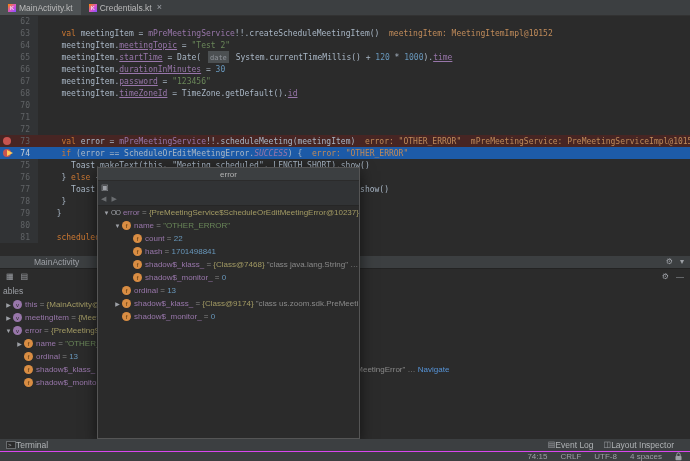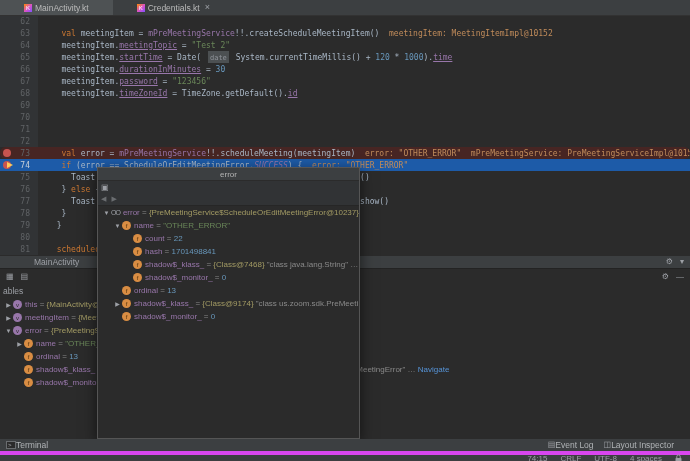--- a/index.html
+++ b/index.html
@@ -2,36 +2,36 @@
 <html><head>
 <meta charset="utf-8">
 <style>
   html,body{margin:0;padding:0;background:#1e1e1e;}
   #app{position:relative;width:690px;height:461px;background:#2b2b2b;overflow:hidden;
        font-family:"Liberation Sans",sans-serif;color:#a9b7c6;}
 
   
   .tabbar{position:absolute;top:0;left:0;right:0;height:15px;background:#3c3f41;display:flex;
           border-bottom:1px solid #323232;z-index:5;}
-  .tab{display:flex;align-items:center;gap:3px;padding:0 24px;font-size:8.5px;color:#bbbbbb;}
+  .tab{display:flex;align-items:center;gap:3px;padding:0 8px;font-size:8.5px;color:#bbbbbb;}
   .tab.active{background:#4e5254;}
   .kicon{width:8px;height:8px;flex:none;display:flex;align-items:center;justify-content:center;
          font-size:6px;color:#fff;background:linear-gradient(135deg,#ff8a00,#d651d0 55%,#7f52ff);}
   .tab .close{color:#9da0a6;font-size:9px;line-height:1;margin-left:2px;}
 
   
   .editor{position:absolute;top:15px;left:0;right:0;height:240px;overflow:hidden;
           font-family:"DejaVu Sans Mono",monospace;font-size:8px;z-index:1;}
   .line{height:12px;display:flex;align-items:center;white-space:pre;overflow:hidden;}
   .g{width:38px;flex:none;height:100%;position:relative;display:flex;align-items:center;
      justify-content:flex-end;padding-right:8px;box-sizing:border-box;color:#606366;background:#313335;}
   .code{padding-left:9px;}
   .line.exec{background:#1d5ba8;}
   .line.exec .g{background:#1d5ba8;color:#c7cfd8;}
-  .line.bp{background:#472523;border-radius:6px;}
+  .line.bp{background:#472523;}
   .line.bp .g{background:#472523;}
   .bp-dot{position:absolute;left:3px;top:2px;width:8px;height:8px;border-radius:50%;background:#c75450;}
   .exec-arrow{position:absolute;left:7px;top:2.5px;width:0;height:0;border-top:3.5px solid transparent;
               border-bottom:3.5px solid transparent;border-left:6px solid #ffca5a;}
   .tk.p{color:#a9b7c6}.tk.kw{color:#cc7832}.tk.str{color:#6a8759}.tk.num{color:#6897bb}
   .tk.fld{color:#9876aa}.tk.flu{color:#9876aa;text-decoration:underline}
   .tk.con{color:#9876aa;font-style:italic}
   .tk.dbg{color:#c08b5a}
   .tk.hint{background:#4c5052;color:#8f939a;border-radius:2px;padding:15px 2px;margin:6px 2px;font-size:7px;}
   .tk.vname{color:#9876aa}.tk.ref{color:#a39b64}.tk.dim{color:#8a8a8a}
@@ -69,21 +69,21 @@
   .panel-label{font-size:8.5px;color:#9da0a6;padding:1px 0 2px 3px;}
 
   
   .toolbar-bottom{position:absolute;left:0;right:0;bottom:10px;height:12px;background:#3c3f41;
                   display:flex;align-items:center;font-size:8.5px;color:#b0b3b6;
                   padding:0 6px;box-sizing:border-box;z-index:60;}
   .term-ico{width:10px;height:8px;background:#2b2b2b;border:1px solid #6a6d70;color:#b0b3b6;
             font-size:6px;line-height:7px;text-align:left;padding-left:1px;box-sizing:border-box;}
   .tb-label{margin-right:10px;}
   .statusbar{position:absolute;left:0;right:0;bottom:0;height:10px;background:#3c3f41;
-             border-top:4px solid #d946ef;display:flex;align-items:center;justify-content:flex-end;
+             border-top:1px solid #d946ef;display:flex;align-items:center;justify-content:flex-end;
              gap:13px;font-size:8px;color:#9da0a6;padding:0 8px;box-sizing:border-box;z-index:60;}
 </style>
 </head>
 <body>
 
 <div id="app">
 
   <div class="tabbar" id="tabs">
       <div class="tab active">
         <span class="kicon">K</span>
@@ -97,21 +97,20 @@
     </div>
 
   <div class="editor" id="code-lines">
       <div class="line"><span class="g">62</span><span class="code"></span></div>
       <div class="line"><span class="g">63</span><span class="code"><span class="tk p">   </span><span class="tk kw">val </span><span class="tk p">meetingItem = </span><span class="tk fld">mPreMeetingService</span><span class="tk p">!!.createScheduleMeetingItem()</span><span class="tk dbg">  meetingItem: MeetingItemImpl@10152</span></span></div>
       <div class="line"><span class="g">64</span><span class="code"><span class="tk p">   meetingItem.</span><span class="tk flu">meetingTopic</span><span class="tk p"> = </span><span class="tk str">"Test 2"</span></span></div>
       <div class="line"><span class="g">65</span><span class="code"><span class="tk p">   meetingItem.</span><span class="tk flu">startTime</span><span class="tk p"> = Date( </span><span class="tk hint">date</span><span class="tk p"> System.currentTimeMillis() + </span><span class="tk num">120</span><span class="tk p"> * </span><span class="tk num">1000</span><span class="tk p">).</span><span class="tk flu">time</span></span></div>
       <div class="line"><span class="g">66</span><span class="code"><span class="tk p">   meetingItem.</span><span class="tk flu">durationInMinutes</span><span class="tk p"> = </span><span class="tk num">30</span></span></div>
       <div class="line"><span class="g">67</span><span class="code"><span class="tk p">   meetingItem.</span><span class="tk flu">password</span><span class="tk p"> = </span><span class="tk str">"123456"</span></span></div>
       <div class="line"><span class="g">68</span><span class="code"><span class="tk p">   meetingItem.</span><span class="tk flu">timeZoneId</span><span class="tk p"> = TimeZone.getDefault().</span><span class="tk flu">id</span></span></div>
-      <div class="line"><span class="g">69</span><span class="code"></span></div>
       <div class="line"><span class="g">70</span><span class="code"></span></div>
       <div class="line"><span class="g">71</span></div>
       <div class="line"><span class="g">72</span><span class="code"></span></div>
       <div class="line bp"><span class="g">73<span class="bp-dot"></span></span><span class="code"><span class="tk p">   </span><span class="tk kw">val </span><span class="tk p">error = </span><span class="tk fld">mPreMeetingService</span><span class="tk p">!!.scheduleMeeting(meetingItem)</span><span class="tk dbg">  error: "OTHER_ERROR"  mPreMeetingService: PreMeetingServiceImpl@10153  meetingI</span></span></div>
       <div class="line exec"><span class="g">74<span class="bp-dot"></span><span class="exec-arrow"></span></span><span class="code"><span class="tk p">   </span><span class="tk kw">if </span><span class="tk p">(error == ScheduleOrEditMeetingError.</span><span class="tk con">SUCCESS</span><span class="tk p">) { </span><span class="tk dbg"> error: "OTHER_ERROR"</span></span></div>
       <div class="line"><span class="g">75</span><span class="code"><span class="tk p">     Toast.makeText(this, "Meeting scheduled", LENGTH_SHORT).show()</span></span></div>
       <div class="line"><span class="g">76</span><span class="code"><span class="tk p">   } </span><span class="tk kw">else</span><span class="tk p"> {</span></span></div>
       <div class="line"><span class="g">77</span><span class="code"><span class="tk p">     Toast.makeText(this@MainActivity, error.name, LENGTH_SHORT).show()</span></span></div>
       <div class="line"><span class="g">78</span><span class="code"><span class="tk p">   }</span></span></div>
       <div class="line"><span class="g">79</span><span class="code"><span class="tk p">  }</span></span></div>

